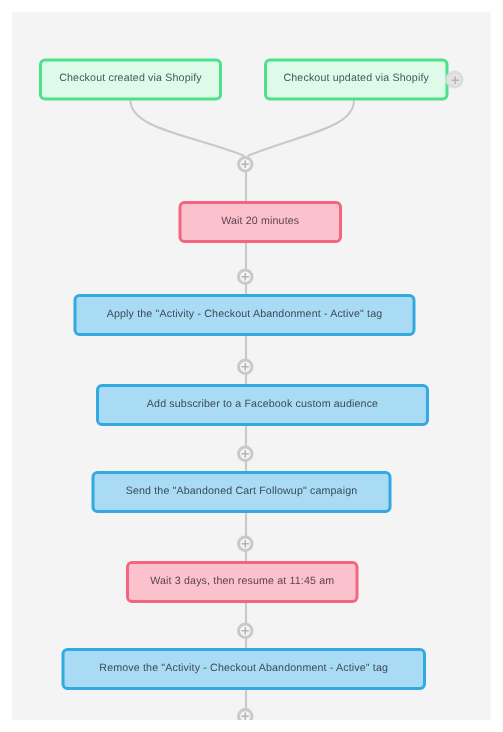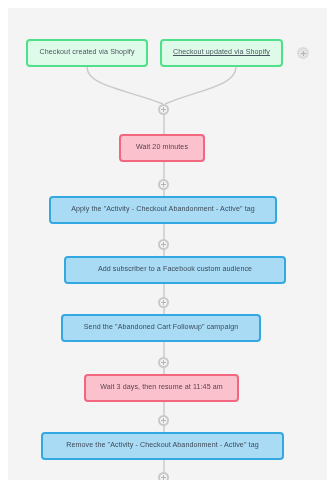--- a/index.html
+++ b/index.html
@@ -128,33 +128,33 @@
       <path d="M 156 334 L 156 366"></path>
       <path d="M 156 394 L 156 424"></path>
       <path d="M 156 452 L 156 472"></path>
     </g>
   </svg>
 
   <div class="node trigger" style="left:18px; top:31px; width:122px;">
     <span>Checkout created via Shopify</span>
   </div>
 
-  <div class="node trigger" style="left:152px; top:31px; width:123px;text-decoration:underline;">
+  <div class="node trigger" style="left:168px; top:31px; width:123px;">
     <span>Checkout updated via Shopify</span>
   </div>
 
   <div class="handle add-trigger" style="left:289px; top:39px;">
     <span class="plus"></span>
   </div>
 
   <div class="handle" style="left:150px; top:96px;">
     <span class="plus"></span>
   </div>
 
-  <div class="node wait" style="left:111px; top:126px; width:86px;">
+  <div class="node wait" style="left:111px; top:126px; width:109px;">
     <span>Wait 20 minutes</span>
   </div>
 
   <div class="handle" style="left:150px; top:171px;">
     <span class="plus"></span>
   </div>
 
   <div class="node action" style="left:41px; top:188px; width:228px;">
     <span>Apply the "Activity - Checkout Abandonment - Active" tag</span>
   </div>

